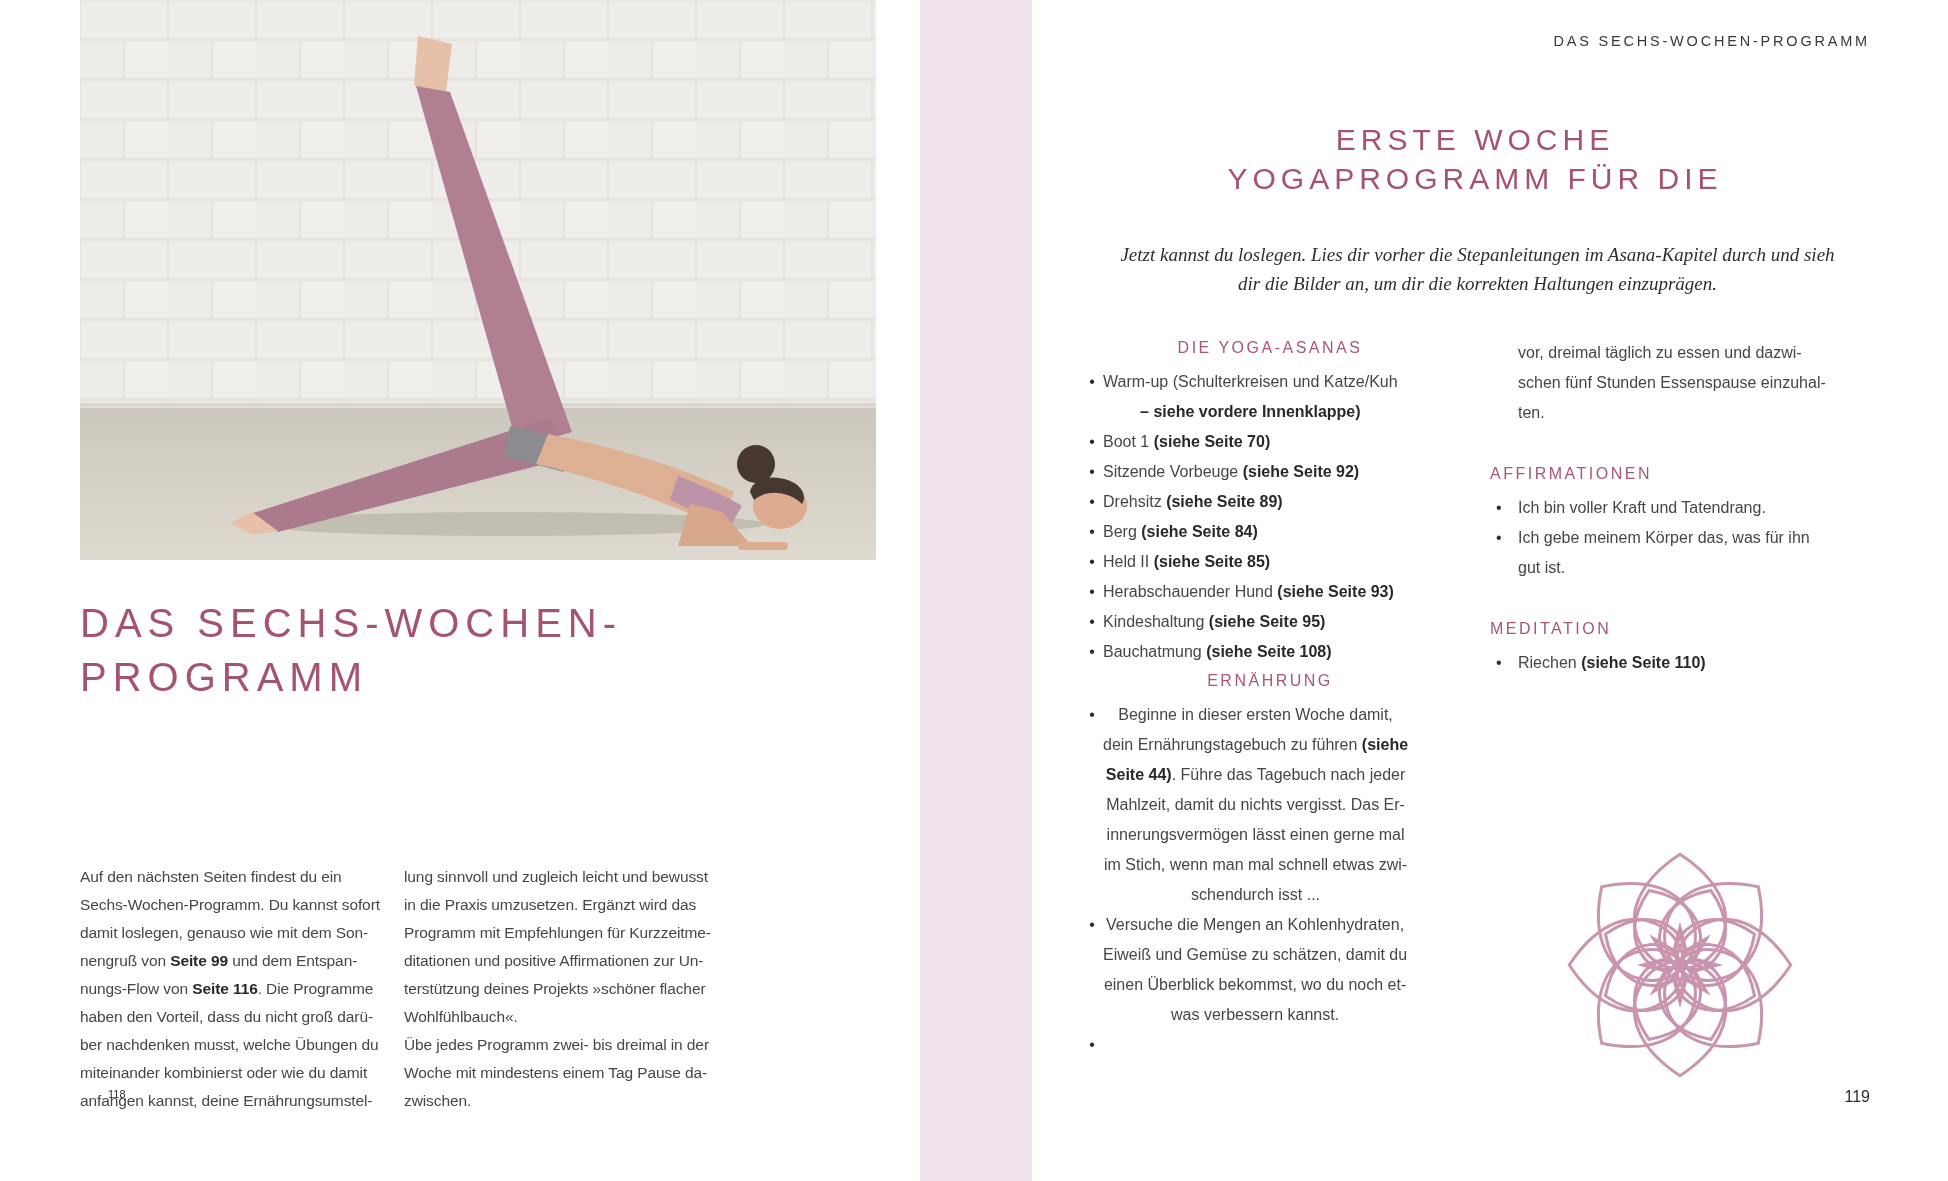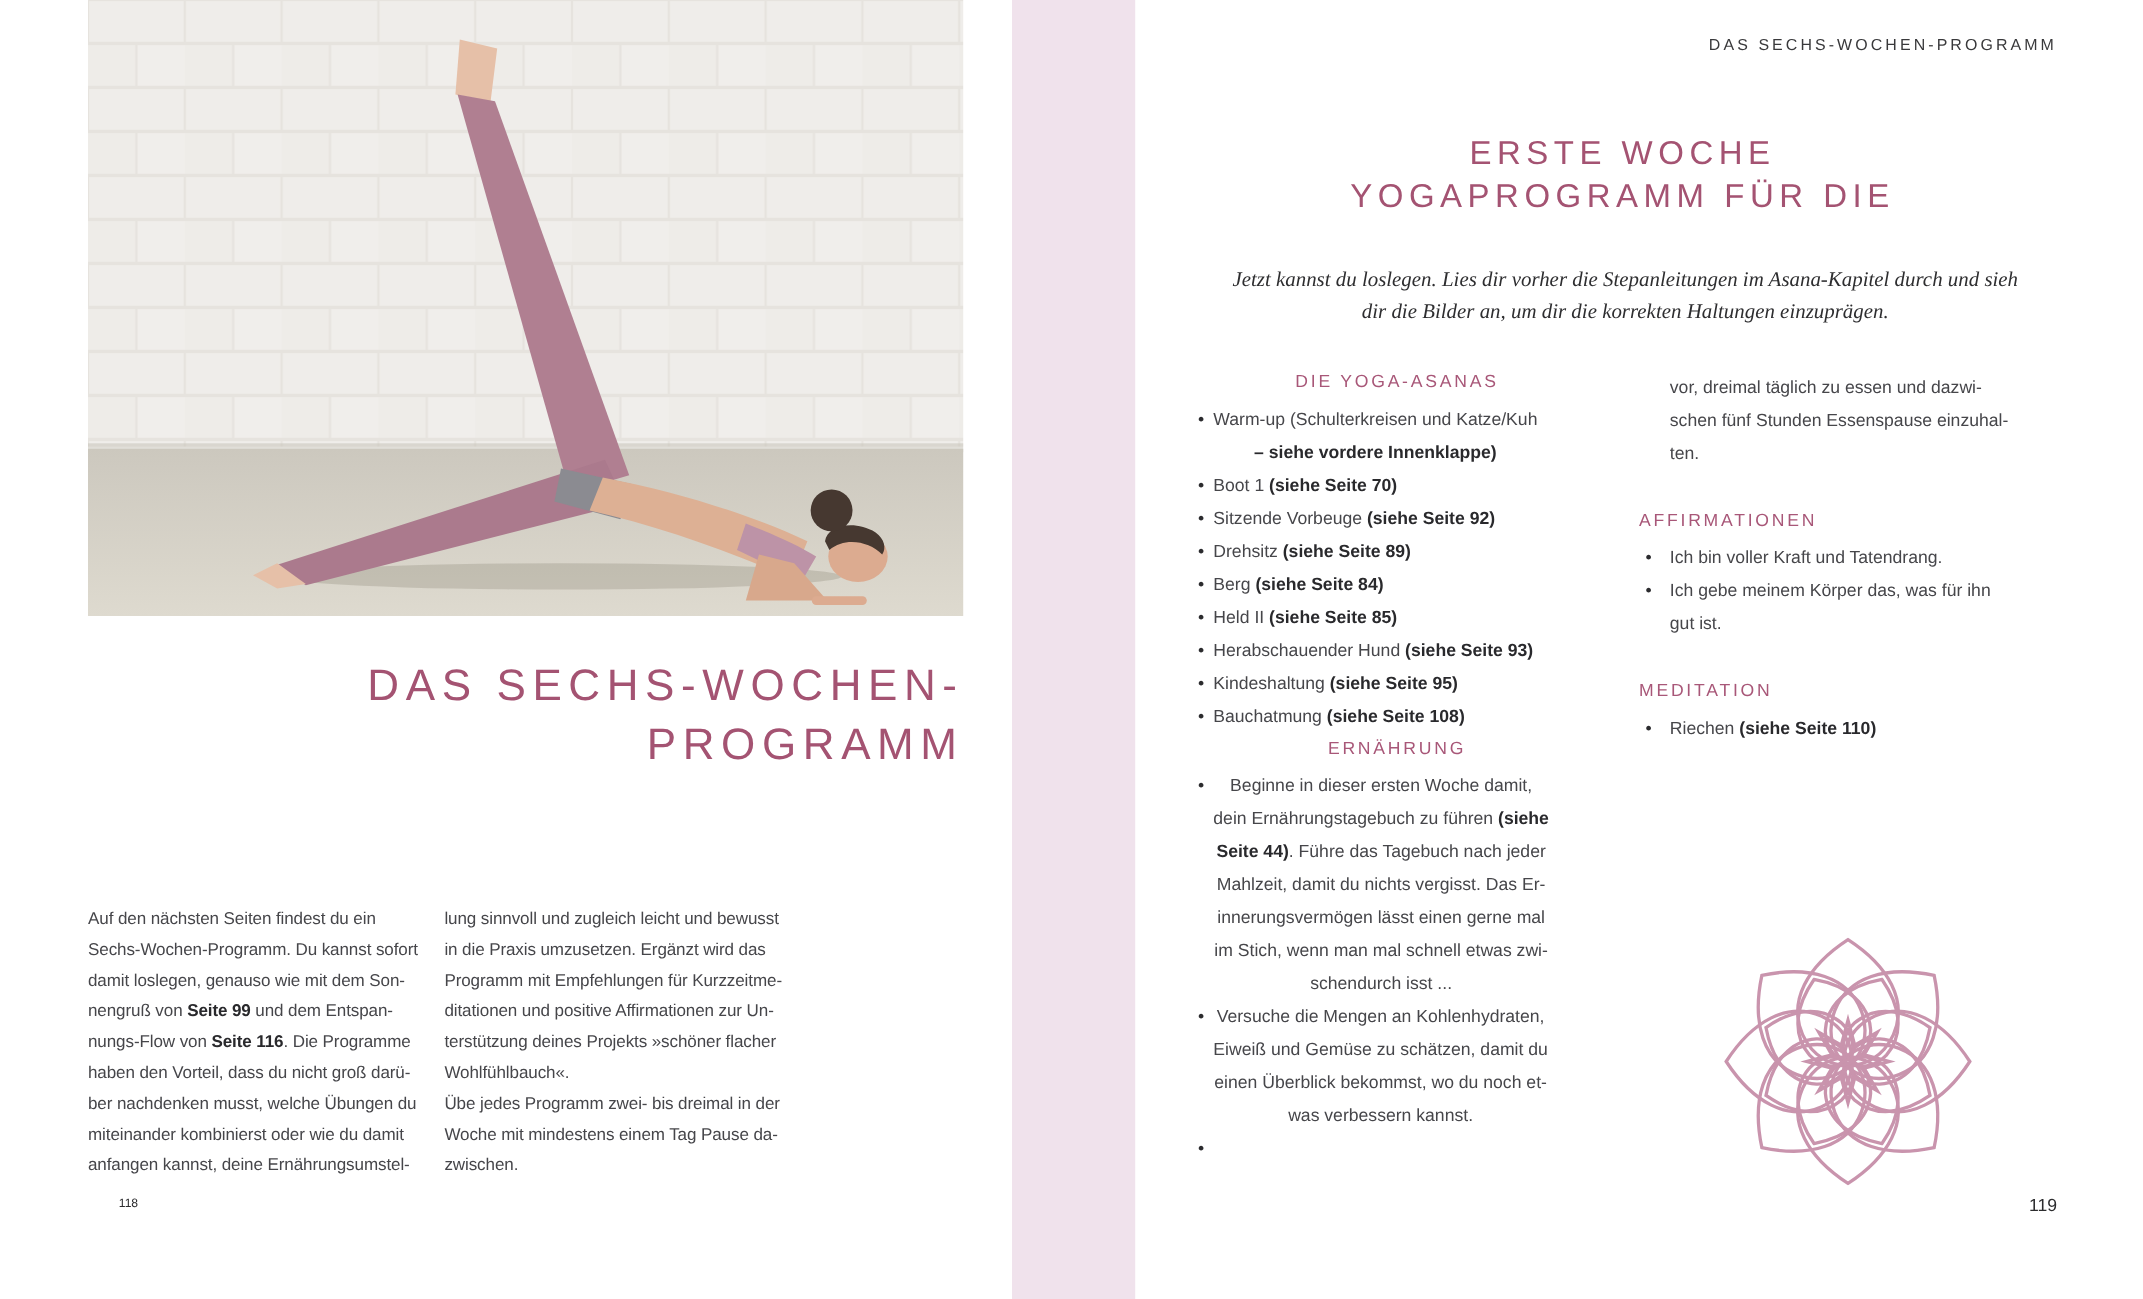--- a/index.html
+++ b/index.html
@@ -2,23 +2,23 @@
 <html lang="de"><head>
 <meta charset="utf-8">
 <style>
   html,body{margin:0;padding:0;background:#ffffff;}
   .spread{position:relative;width:1948px;height:1181px;background:#ffffff;overflow:hidden;
           font-family:"Liberation Sans","DejaVu Sans",sans-serif;color:#46464a;}
   
   .gutter{position:absolute;left:920px;top:0;width:112px;height:1181px;background:#f0e2ec;}
   
   .photo{position:absolute;left:80px;top:0;width:796px;height:560px;overflow:hidden;}
-  .lp-title{position:absolute;left:80px;top:596px;width:796px;text-align:right;
+  .lp-title{position:absolute;left:80px;top:596px;width:796px;text-align:left;
             color:#a45372;font-size:40px;font-weight:300;letter-spacing:6px;line-height:54px;}
-  .lp-cols{position:absolute;left:80px;top:822px;display:flex;gap:22px;}
+  .lp-cols{position:absolute;left:80px;top:863px;display:flex;gap:22px;}
   .lp-col{width:302px;font-size:15.5px;line-height:28px;letter-spacing:-0.1px;}
   .lp-num{position:absolute;left:80px;top:1088px;font-size:11px;color:#2c2c2e;margin-left:28px;}
   
   .rp-header{position:absolute;right:78px;top:33px;font-size:14.5px;letter-spacing:2.8px;
              color:#39393b;font-weight:500;text-align:right;}
   .rp-title{position:absolute;left:1070px;top:120px;width:810px;text-align:center;
             color:#a45372;font-size:30px;font-weight:300;letter-spacing:5px;line-height:39px;}
   .rp-intro{position:absolute;left:1055px;top:240px;width:845px;text-align:center;
             font-family:"Liberation Serif","DejaVu Serif",serif;font-style:italic;
             font-size:19px;line-height:29px;color:#2e2e30;}

